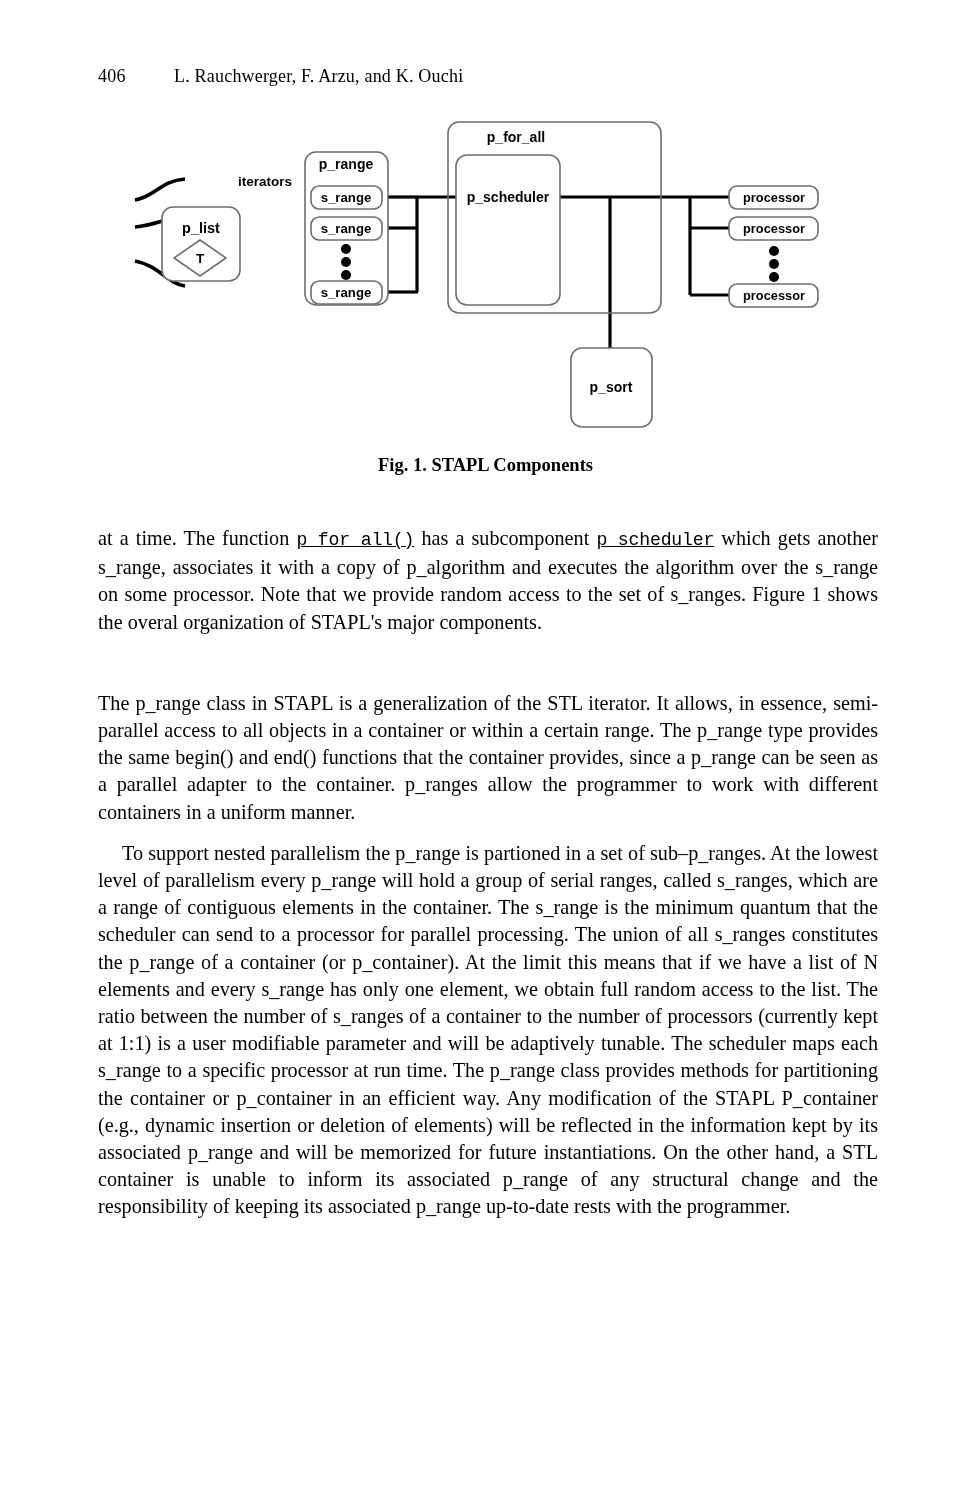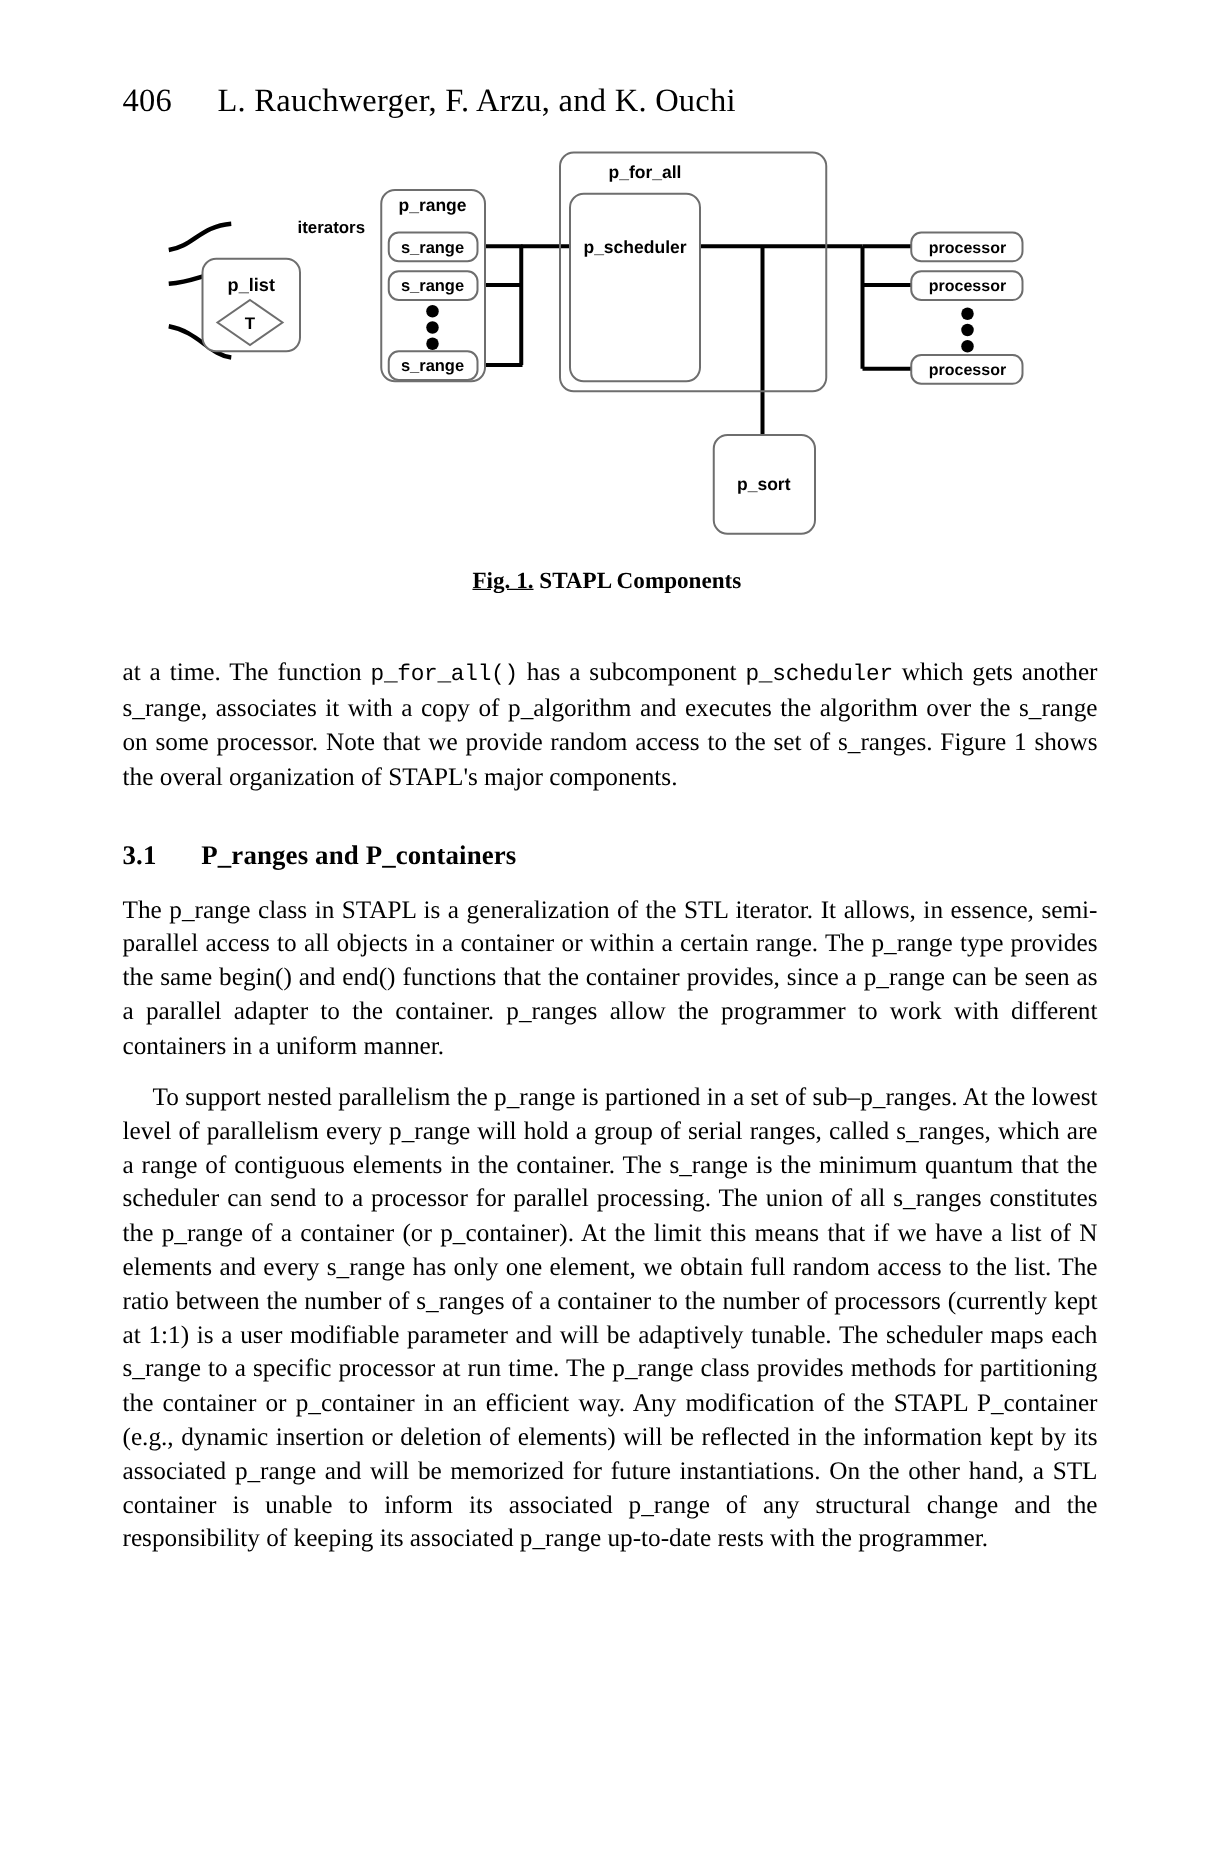--- a/index.html
+++ b/index.html
@@ -15,21 +15,21 @@
     color: #000000;
     overflow: hidden;
   }
 
   
   .page-header {
     position: absolute;
     left: 98px;
     top: 66px;
     width: 780px;
-    font-size: 26px;
+    font-size: 18px;
     letter-spacing: .2px;
     white-space: nowrap;
   }
   .page-header .folio {
     display: inline-block;
     width: 76px;
   }
   .page-header .runhead {
     display: inline;
   }
@@ -49,21 +49,20 @@
   .fig-caption {
     position: absolute;
     left: 0;
     top: 455px;
     width: 971px;
     text-align: center;
     font-size: 18.5px;
   }
   .fig-caption .fig-num {
     font-weight: bold;
-    text-decoration: underline;
   }
   .fig-caption .fig-text {
     font-weight: bold;
   }
 
   
   .body-col {
     position: absolute;
     left: 98px;
     width: 780px;
@@ -79,20 +78,21 @@
     hyphens: none;
   }
   p.para.indent {
     text-indent: 24px;
     margin-top: 14px;
   }
   .tt {
     font-family: "Liberation Mono", monospace;
     font-size: 18.2px;
     letter-spacing: -0.2px;
+    text-decoration: underline;
   }
 
   h3.section-head {
     margin: 0;
     font-size: 21.5px;
     font-weight: bold;
     letter-spacing: .1px;
   }
   h3.section-head .sec-num {
     display: inline-block;
@@ -202,21 +202,20 @@
 <div class="fig-caption">
   <span class="fig-num">Fig. 1.</span><span class="fig-text"> STAPL Components</span>
 </div>
 
 <div class="body-col">
 
   <p class="para"><span>at a time. The function </span><span class="tt">p_for_all()</span><span> has a subcomponent </span><span class="tt">p_scheduler</span><span> which gets another s_range, associates it with a copy of p_algorithm and executes the algorithm over the s_range on some processor. Note that we provide random access to the set of s_ranges. Figure  1 shows the overal organization of STAPL's major components.</span></p>
 
   <div class="gap-a"></div>
 
-  <h3 class="section-head"><span class="sec-num">3.1</span><span>P_ranges and P_containers</span></h3>
 
   <div class="gap-c"></div>
 
   <p class="para">The p_range class in STAPL is a generalization of the STL iterator. It allows, in essence, semi-parallel access to all objects in a container or within a certain range. The p_range type provides the same begin() and end() functions that the container provides, since a p_range can be seen as a parallel adapter to the container. p_ranges allow the programmer to work with different containers in a uniform manner.</p>
 
   <p class="para indent">To support nested parallelism the p_range is partioned in a set of sub–p_ranges. At the lowest level of parallelism every p_range will hold a group of serial ranges, called s_ranges, which are a range of contiguous elements in the container. The s_range is the minimum quantum that the scheduler can send to a processor for parallel processing. The union of all s_ranges constitutes the p_range of a container (or p_container). At the limit this means that if we have a list of N elements and every s_range has only one element, we obtain full random access to the list. The ratio between the number of s_ranges of a container to the number of processors (currently kept at 1:1) is a user modifiable parameter and will be adaptively tunable. The scheduler maps each s_range to a specific processor at run time. The p_range class provides methods for partitioning the container or p_container in an efficient way. Any modification of the STAPL P_container (e.g., dynamic insertion or deletion of elements) will be reflected in the information kept by its associated p_range and will be memorized for future instantiations. On the other hand, a STL container is unable to inform its associated p_range of any structural change and the responsibility of keeping its associated p_range up-to-date rests with the programmer.</p>
 
 </div>
 
 </body></html>

